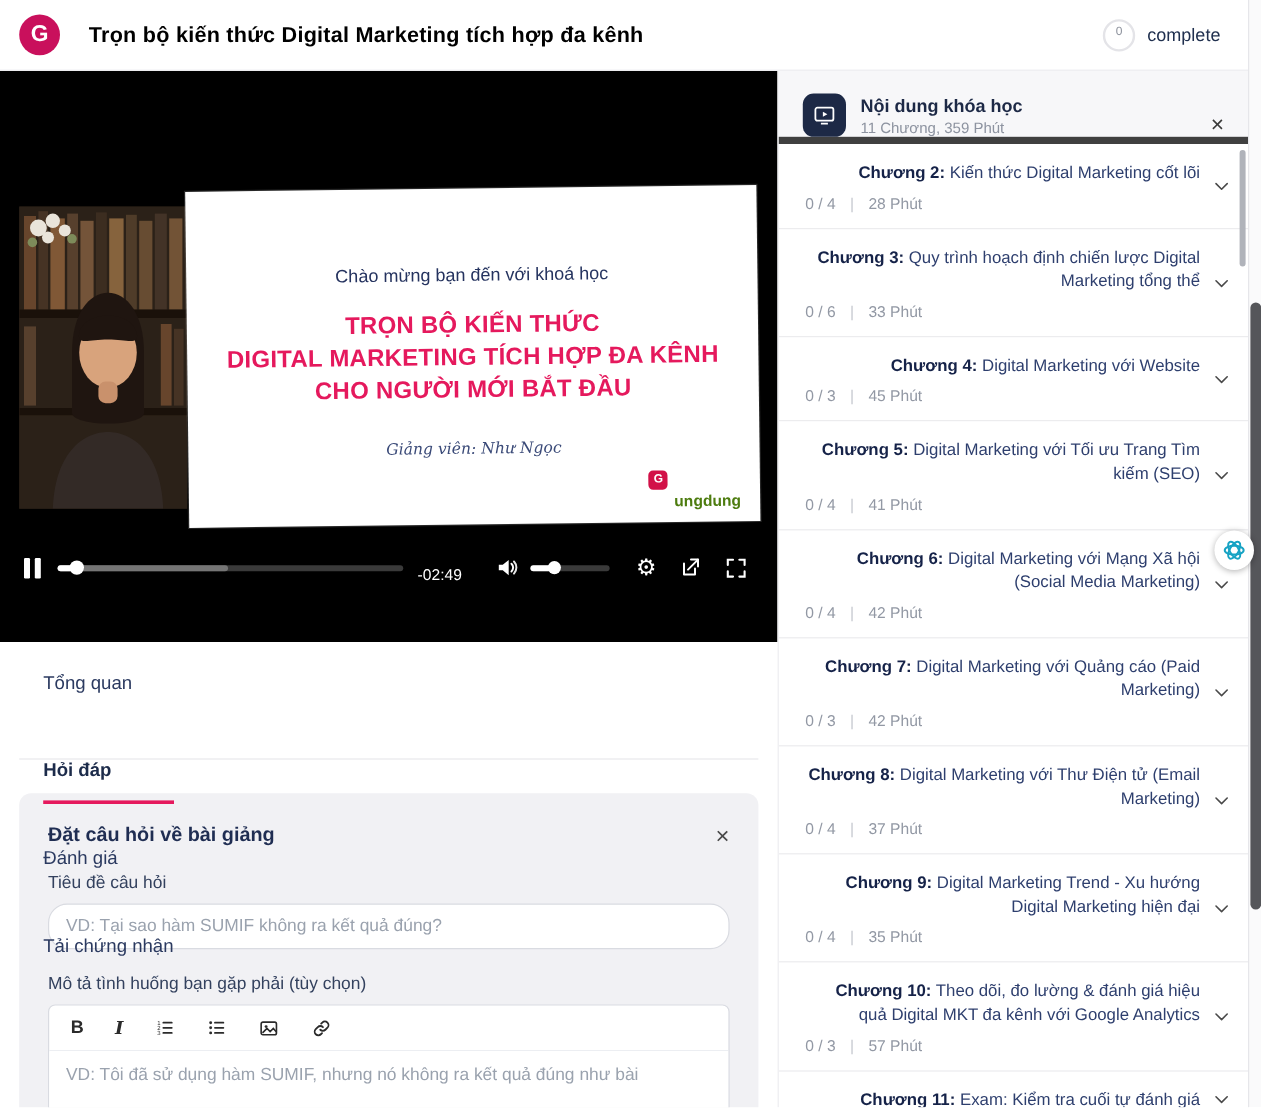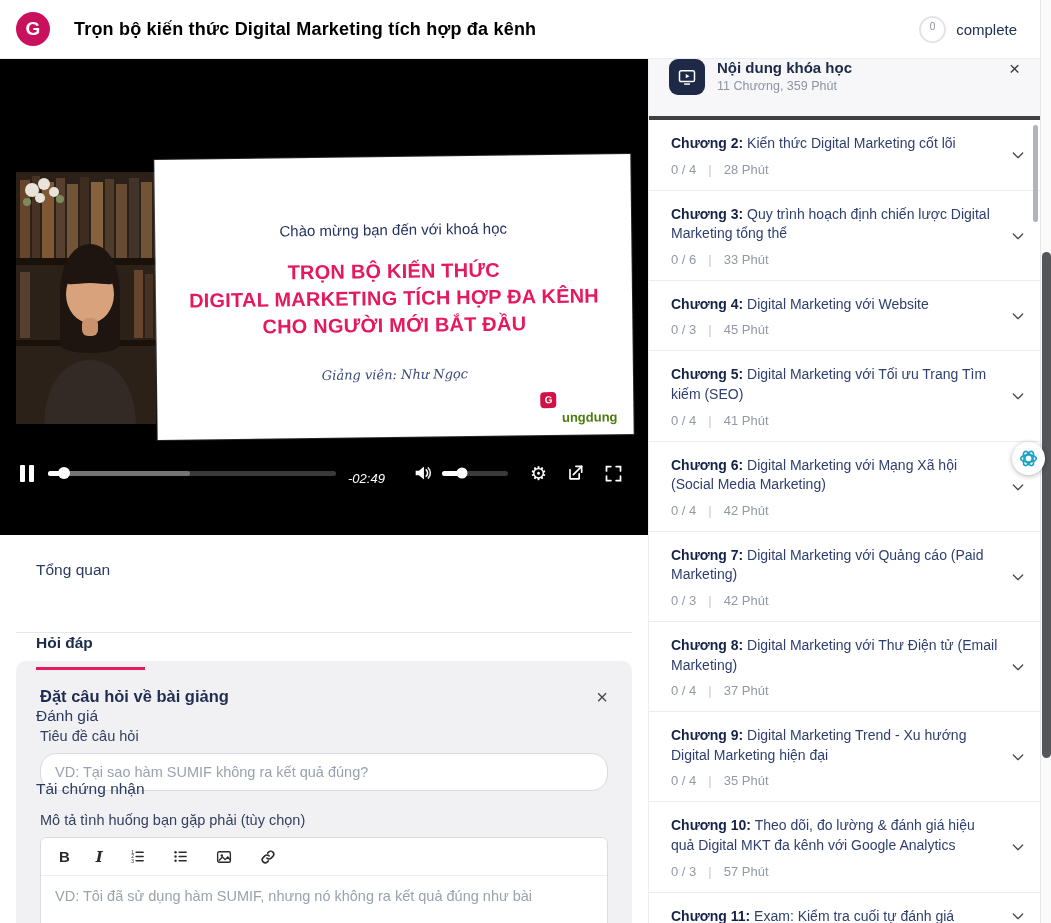--- a/index.html
+++ b/index.html
@@ -37,21 +37,21 @@
   .controls { position:absolute; left:0; bottom:42px; width:100%; height:40px; display:flex; align-items:center;
               padding:0 20px; color:#fff; }
   .ctrl-btn { background:none; border:none; color:#fff; padding:0; cursor:pointer; display:flex; align-items:center; }
   .pause { gap:4px; }
   .pbar { display:inline-block; width:5px; height:17px; background:#fff; border-radius:1px; }
   .seek { position:relative; width:288px; height:5px; background:#3a3a3a; border-radius:3px; margin-left:14px; cursor:pointer; }
   .seek-buffer { position:absolute; left:0; top:0; height:100%; width:142px; background:#757575; border-radius:3px; }
   .seek-played { position:absolute; left:0; top:0; height:100%; width:16px; background:#fff; border-radius:3px; }
   .seek-handle { position:absolute; left:16px; top:50%; transform:translate(-50%,-50%); width:12px; height:12px;
                  background:#fff; border-radius:50%; }
-  .time { font-size:13px; margin:10px 10px 0 12px; min-width:46px;font-style:italic; }
+  .time { font-size:13px; margin:10px 10px 0 12px; min-width:46px; }
   .vol-btn { margin-left:8px; }
   .vol { position:relative; width:66px; height:5px; background:#3a3a3a; border-radius:3px; margin-left:8px; cursor:pointer; }
   .vol-played { position:absolute; left:0; top:0; height:100%; width:20px; background:#fff; border-radius:3px; }
   .vol-handle { position:absolute; left:20px; top:50%; transform:translate(-50%,-50%); width:11px; height:11px;
                 background:#fff; border-radius:50%; }
   .gear-btn { margin-left:22px; font-size:19px; line-height:1; font-family:"DejaVu Sans",sans-serif; }
   .ext-btn { margin-left:18px; }
   .fs-btn { margin-left:18px; }
 
   
@@ -74,29 +74,29 @@
   .toolbar { height:38px; display:flex; align-items:center; gap:26px; padding:0 18px; border-bottom:1px solid #eceef2; }
   .tool { background:none; border:none; cursor:pointer; color:#2b2b2b; display:flex; align-items:center; }
   .tool-b { font-weight:800; font-size:15px; }
   .tool-i { font-family:"DejaVu Serif","Liberation Serif",serif; font-style:italic; font-size:15px; font-weight:600; }
   .qtextarea { display:block; width:100%; border:none; outline:none; resize:none; padding:12px 14px; height:80px;
                font-size:14.5px; font-family:inherit; color:#2a3550; background:#fff; }
 
   
   .sidebar { position:absolute; left:648px; top:59px; width:392px; height:864px; background:#fff;
              border-left:1px solid #ededf0; }
-  .sb-header { height:61px; background:#f7f7f9; border-bottom:4px solid #404040; display:flex; align-items:flex-start;
+  .sb-header { height:61px; background:#f7f7f9; border-bottom:6px solid #404040; display:flex; align-items:flex-end;
                padding:0 20px; }
   .sb-icon { width:36px; height:36px; background:#1d2946; border-radius:9px; display:flex; align-items:center;
              justify-content:center; flex:none; }
   .sb-titles { margin-left:12px; }
   .sb-title { font-size:15px; font-weight:700; color:#1d2946; }
   .sb-sub { font-size:12.5px; color:#8d93a0; margin-top:3px; }
   .sb-close { margin-left:auto; background:none; border:none; font-size:19px; color:#3a3a3a; cursor:pointer; line-height:1; }
-  .sb-list { height:803px; overflow:hidden; }
+  .sb-list { height:803px; overflow:hidden;text-align:right; }
   .chapter { display:flex; align-items:center; padding:14px 14px 13px 22px; border-bottom:1px solid #ececee; cursor:pointer; }
   .ch-main { flex:1; padding-right:10px; }
   .ch-title { font-size:14px; line-height:1.4; }
   .ch-prefix { font-weight:700; color:#152248; }
   .ch-name { color:#2e3f6e; }
   .ch-meta { margin-top:8px; font-size:13px; color:#9298a4; display:flex; align-items:center; gap:12px; }
   .sep { color:#c6c9cf; }
   .chev { flex:none; display:flex; align-items:center; }
   .sb-scroll-thumb { position:absolute; right:2px; top:66px; width:5px; height:97px; background:#b0b3ba; border-radius:3px; }
 

